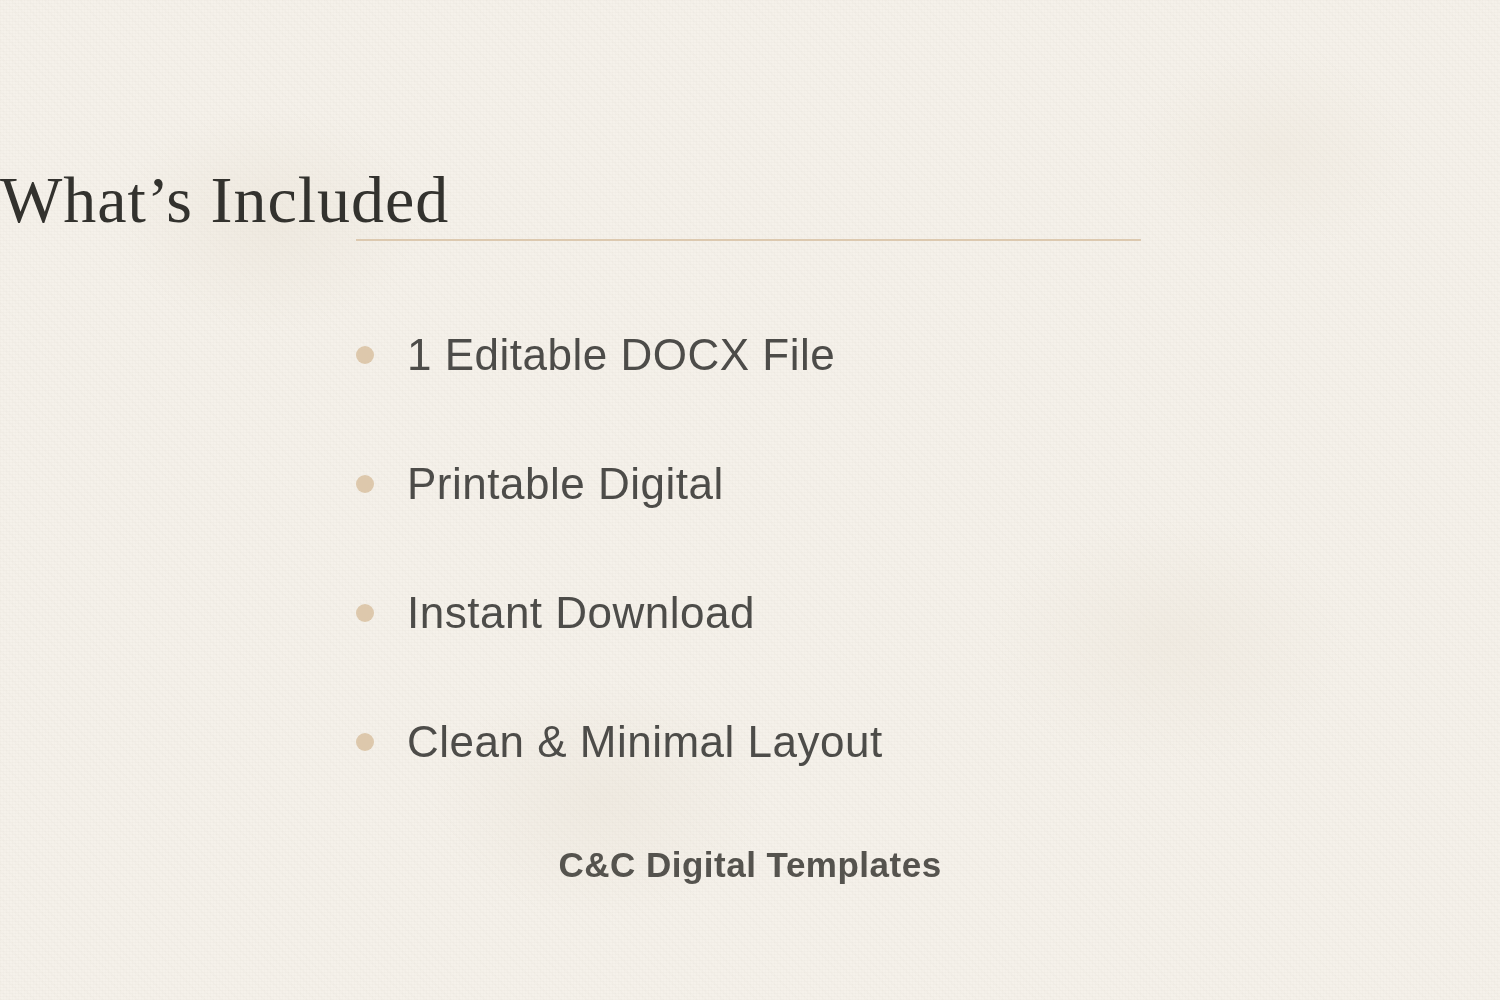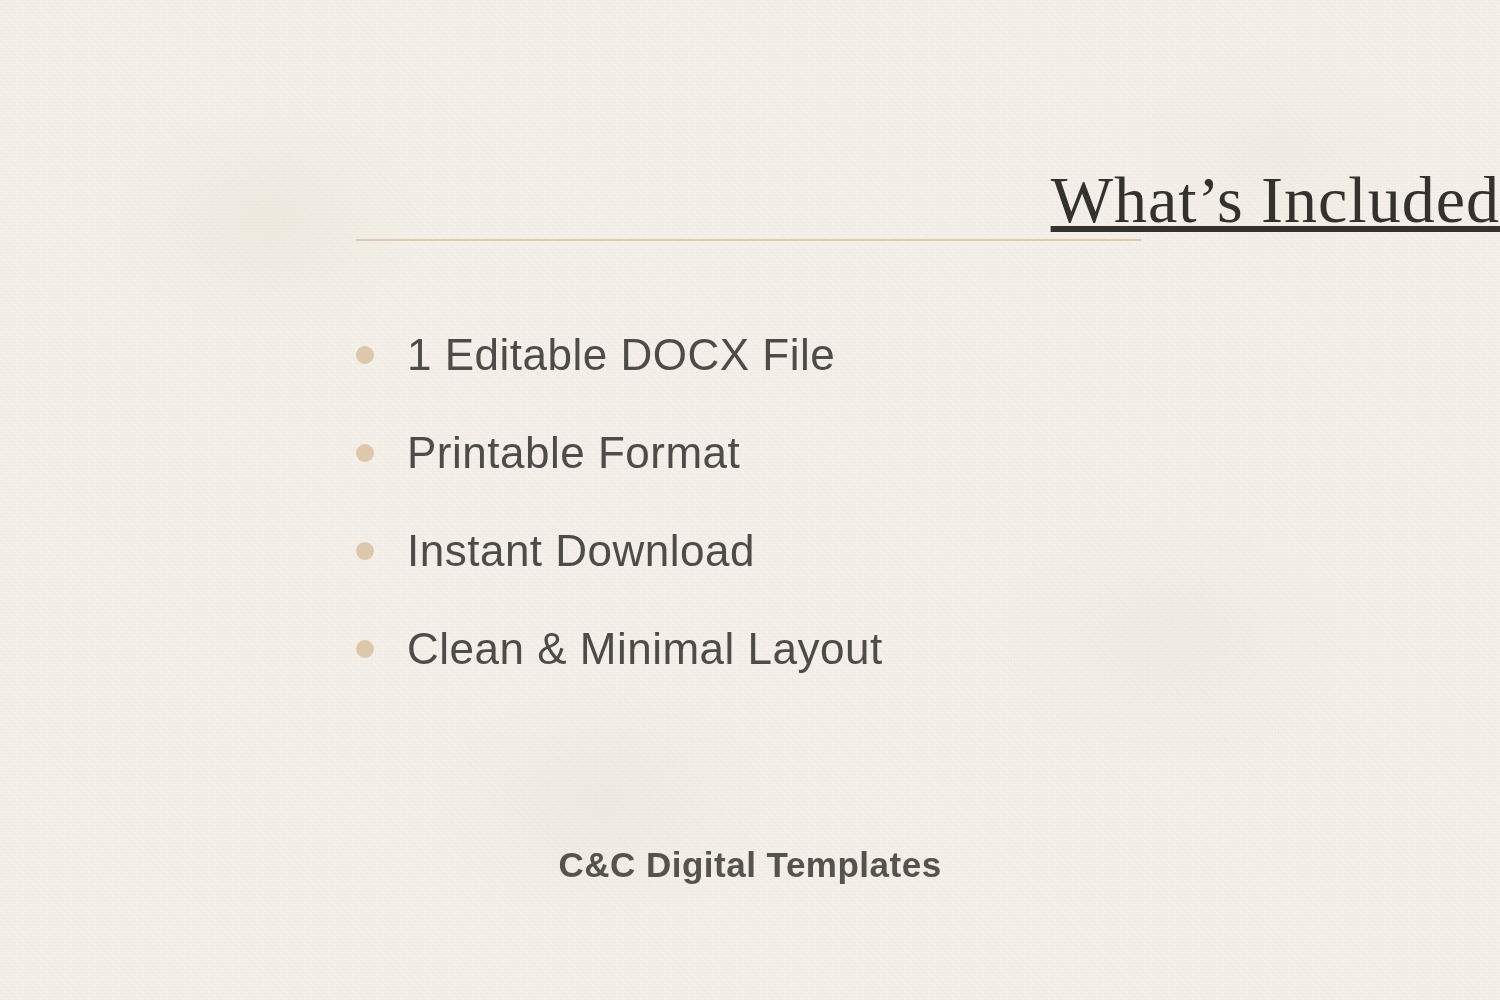--- a/index.html
+++ b/index.html
@@ -27,45 +27,44 @@
   .slide {
     position: absolute;
     inset: 0;
   }
 
   .title {
     position: absolute;
     top: 118px;
     left: 0;
     width: 100%;
-    text-align: right;
+    text-align: left;
     font-family: "Liberation Serif", serif;
     font-weight: 400;
     font-size: 66px;
     letter-spacing: 1px;
     color: #33322e;
-    text-decoration: underline;
   }
 
   .divider {
     position: absolute;
     top: 239px;
     left: 356px;
     width: 785px;
     height: 2px;
     background-color: #dcc9b0;
   }
 
   .bullet-list {
     position: absolute;
     top: 326px;
     left: 356px;
     display: flex;
     flex-direction: column;
-    gap: 41px;
+    gap: 72px;
     list-style: none;
     margin: 0;
     padding: 0;
   }
 
   .bullet-item {
     display: flex;
     align-items: center;
     height: 57px;
   }
@@ -110,21 +109,21 @@
 
   <div class="divider"></div>
 
   <ul class="bullet-list">
     <li class="bullet-item">
       <span class="bullet-dot"></span>
       <span class="bullet-text">1 Editable DOCX File</span>
     </li>
     <li class="bullet-item">
       <span class="bullet-dot"></span>
-      <span class="bullet-text">Printable Format</span>
+      <span class="bullet-text">Printable Digital</span>
     </li>
     <li class="bullet-item">
       <span class="bullet-dot"></span>
       <span class="bullet-text">Instant Download</span>
     </li>
     <li class="bullet-item">
       <span class="bullet-dot"></span>
       <span class="bullet-text">Clean &amp; Minimal Layout</span>
     </li>
   </ul>

